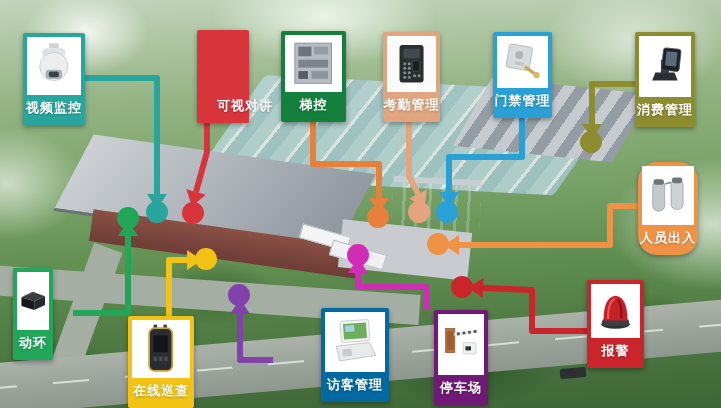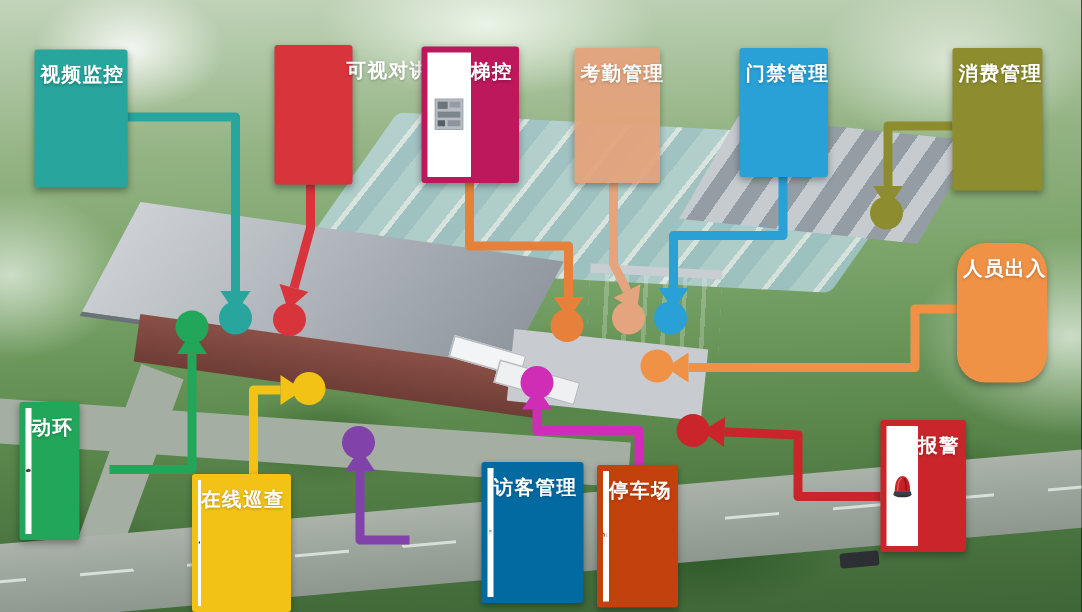--- a/index.html
+++ b/index.html
@@ -48,29 +48,29 @@
     background:linear-gradient(#aab2aa,#8d978d);}
   #bg-road-bottom:after{content:"";position:absolute;left:0;top:24px;height:2px;width:100%;
     background:repeating-linear-gradient(90deg,#d8ded8 0 36px,transparent 36px 72px);}
   #bg-car-1{left:560px;top:368px;width:26px;height:10px;transform:rotate(-5deg);background:#2c3034;border-radius:2px;}
   #bg-car-2{left:28px;top:300px;width:24px;height:10px;transform:rotate(8deg);background:#33373b;border-radius:2px;}
 
   
   #connections{position:absolute;left:0;top:0;z-index:5;}
 
   
-  .card{position:absolute;z-index:10;display:flex;flex-direction:row;box-sizing:border-box;
+  .card{position:absolute;z-index:10;display:flex;flex-direction:column;box-sizing:border-box;
     padding:4px;border-radius:2px;box-shadow:0 2px 5px rgba(0,0,0,.35);}
   .card-img{flex:1;background:#fff;display:flex;align-items:center;justify-content:center;overflow:hidden;}
   .card-img svg{width:92%;height:92%;}
   .card-label{height:26px;display:flex;align-items:center;justify-content:center;
     color:#fff;font-weight:bold;font-size:13px;letter-spacing:1px;white-space:nowrap;
     text-shadow:0 1px 2px rgba(0,0,0,.25);}
   #card-video-surveillance{left:23px;top:33px;width:62px;height:92px;}
-  #card-video-intercom{left:183px;top:30px;width:52px;height:93px;padding-left:48px;}
+  #card-video-intercom{left:197px;top:30px;width:52px;height:93px;padding-left:48px;}
   #card-elevator-control{left:281px;top:31px;width:65px;height:91px;}
   #card-attendance{left:383px;top:32px;width:57px;height:90px;opacity:.95;}
   #card-access-control{left:493px;top:32px;width:59px;height:86px;}
   #card-consumption{left:635px;top:32px;width:60px;height:95px;}
   #card-personnel-entry{left:638px;top:162px;width:60px;height:93px;}
   #card-alarm{left:587px;top:280px;width:57px;height:88px;}
   #card-parking{left:398px;top:310px;width:54px;height:95px;}
   #card-visitor{left:273px;top:308px;width:68px;height:94px;}
   #card-online-patrol{left:128px;top:316px;width:66px;height:92px;}
   #card-power-env{left:13px;top:268px;width:40px;height:92px;}
@@ -153,21 +153,21 @@
       <svg viewBox="0 0 60 60">
           <rect x="7" y="13" width="46" height="35" rx="4" fill="#1d2126"></rect>
           <rect x="13" y="18" width="30" height="25" fill="#9fc57c"></rect>
           <rect x="16" y="21" width="14" height="8" fill="#c9dfae"></rect>
           <circle cx="48" cy="30" r="2" fill="#5a6066"></circle>
         </svg>
     </div>
     <div class="card-label">可视对讲</div>
   </div>
 
-  <div class="card" id="card-elevator-control" style="background: #be185d;">
+  <div class="card" id="card-elevator-control" style="background: #15803d;">
     <div class="card-img">
       <svg viewBox="0 0 60 60">
           <rect x="9" y="7" width="42" height="46" fill="#b6bcc2" stroke="#8a9096"></rect>
           <rect x="13" y="11" width="15" height="11" fill="#6d757c"></rect>
           <rect x="31" y="11" width="16" height="9" fill="#959ca3"></rect>
           <rect x="13" y="26" width="34" height="9" fill="#7d858c"></rect>
           <rect x="13" y="39" width="11" height="9" fill="#565e66"></rect>
           <rect x="28" y="39" width="19" height="9" fill="#8d959c"></rect>
         </svg>
     </div>
@@ -241,21 +241,21 @@
           <ellipse cx="30" cy="48" rx="19" ry="6" fill="#2e3338"></ellipse>
           <rect x="12" y="41" width="36" height="9" rx="4" fill="#3a3f44"></rect>
           <path d="M14 43 Q14 12 30 10 Q46 12 46 43 Z" fill="#c42127"></path>
           <path d="M20 41 Q20 18 29 14" stroke="#e2565c" stroke-width="3" fill="none"></path>
           <path d="M38 40 Q38 20 33 15" stroke="#8d1118" stroke-width="3" fill="none"></path>
         </svg>
     </div>
     <div class="card-label">报警</div>
   </div>
 
-  <div class="card" id="card-parking" style="background: #c2410c;">
+  <div class="card" id="card-parking" style="background: #701a75; margin-left: 36px;">
     <div class="card-img">
       <svg viewBox="0 0 60 60">
           <rect x="8" y="8" width="13" height="34" fill="#b5703c" stroke="#8d5428"></rect>
           <rect x="10" y="12" width="9" height="26" fill="#9c5e30"></rect>
           <g transform="rotate(-8 22 16)">
             <rect x="20" y="14" width="34" height="4" fill="#e8e8e8"></rect>
             <rect x="24" y="14" width="4" height="4" fill="#55595e"></rect>
             <rect x="32" y="14" width="4" height="4" fill="#55595e"></rect>
             <rect x="40" y="14" width="4" height="4" fill="#55595e"></rect>
             <rect x="48" y="14" width="4" height="4" fill="#55595e"></rect>

